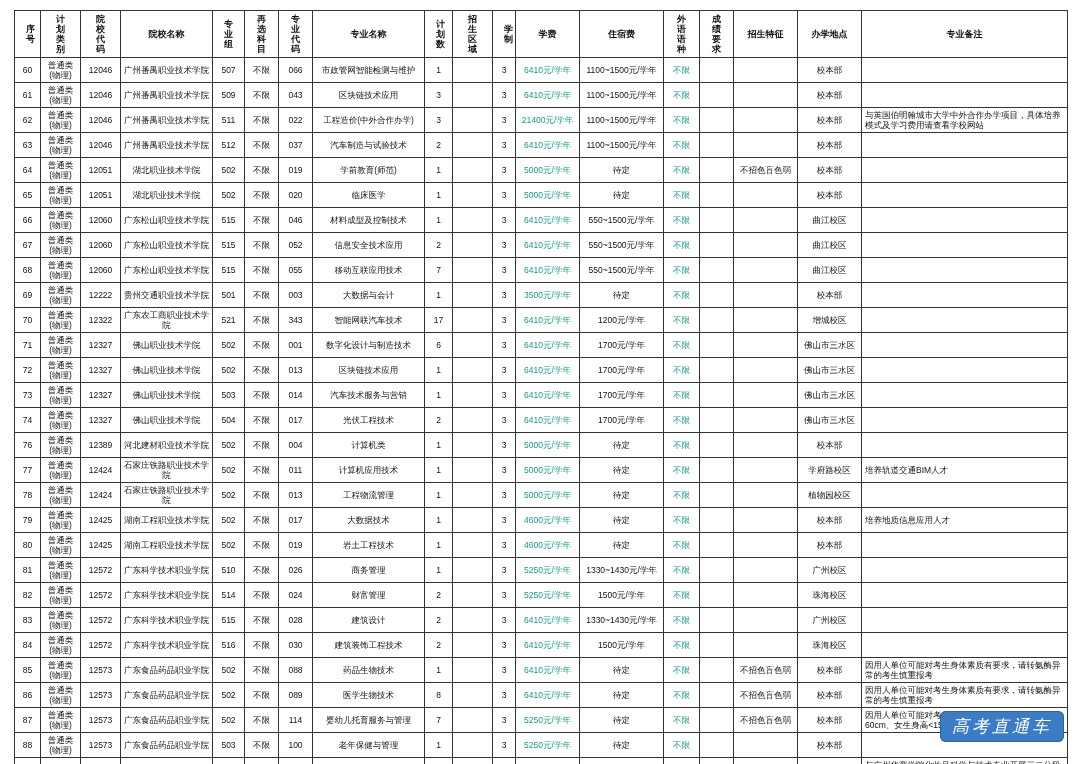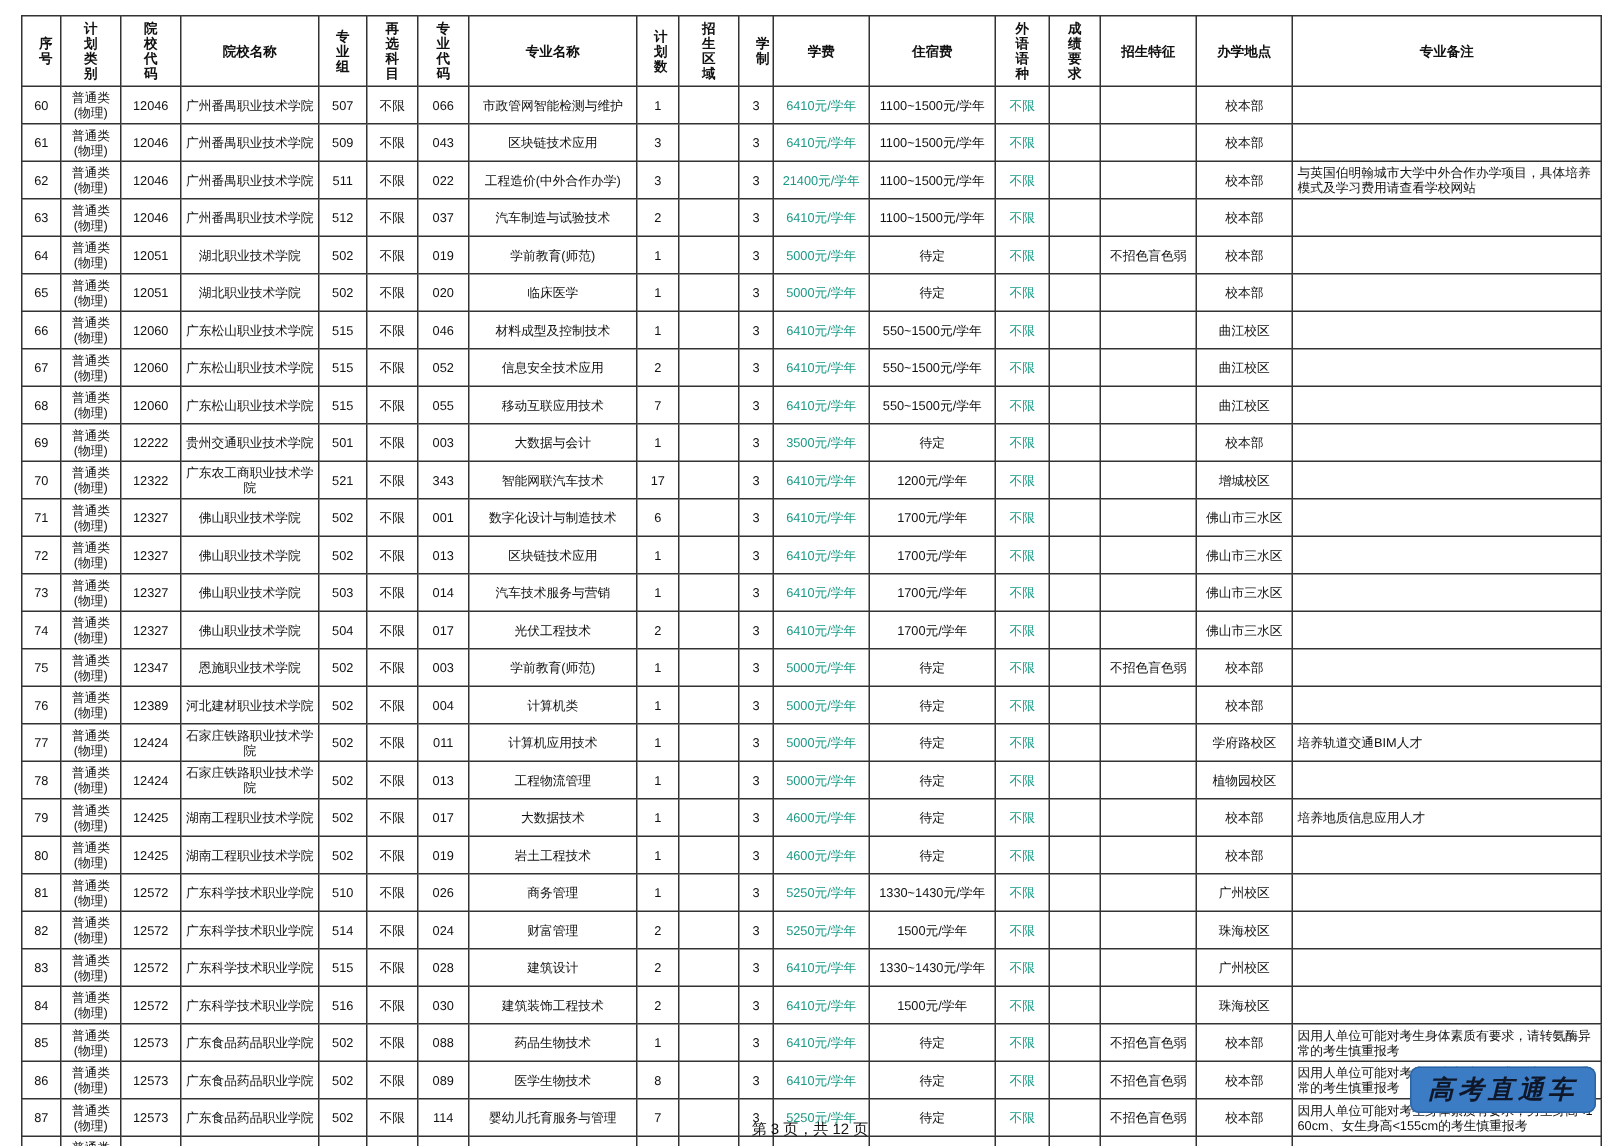--- a/index.html
+++ b/index.html
@@ -31,22 +31,22 @@
   th:nth-child(11){width:22px;} th:nth-child(12){width:64px;}
   th:nth-child(13){width:84px;} th:nth-child(14){width:36px;}
   th:nth-child(15){width:34px;margin-left:11px;} th:nth-child(16){width:64px;}
   th:nth-child(17){width:64px;} th:nth-child(18){width:206px;}
   .footer {
     position:absolute; left:0; bottom:4px; width:100%;
     text-align:center; font-size:10px; color:#111;
   }
   .watermark {
     position:absolute; right:16px; bottom:22px;
-    background:var(--wm); color:#0f172a;
-    font-weight:bold; font-style:italic;
+    background:var(--wm); color:#ffffff;
+    font-weight:normal; font-style:italic;
     font-size:17px; letter-spacing:3px;
     padding:4px 12px; border-radius:6px;
     box-shadow:0 0 0 1px #2c64a3 inset;
   }
 </style>
 </head>
 <body>
 
 <div class="page">
   <table>
@@ -382,41 +382,20 @@
           <td>3</td>
           <td class="accent">6410元/学年</td>
           <td>1700元/学年</td>
           <td class="accent">不限</td>
           <td></td>
           <td></td>
           <td>佛山市三水区</td>
           <td class="remark"></td>
         </tr>
         <tr>
-          <td>75</td>
-          <td>普通类
-(物理)</td>
-          <td>12347</td>
-          <td>恩施职业技术学院</td>
-          <td>502</td>
-          <td>不限</td>
-          <td>003</td>
-          <td>学前教育(师范)</td>
-          <td>1</td>
-          <td></td>
-          <td>3</td>
-          <td class="accent">5000元/学年</td>
-          <td>待定</td>
-          <td class="accent">不限</td>
-          <td></td>
-          <td>不招色盲色弱</td>
-          <td>校本部</td>
-          <td class="remark"></td>
-        </tr>
-        <tr>
           <td>76</td>
           <td>普通类
 (物理)</td>
           <td>12389</td>
           <td>河北建材职业技术学院</td>
           <td>502</td>
           <td>不限</td>
           <td>004</td>
           <td>计算机类</td>
           <td>1</td>
@@ -698,15 +677,14 @@
           <td class="accent">6410元/学年</td>
           <td>待定</td>
           <td class="accent">不限</td>
           <td></td>
           <td>不招色盲色弱</td>
           <td>校本部</td>
           <td class="remark">与广州华商学院化妆品科学与技术专业开展三二分段专升本协同育人项目实验班，完成三年高职学习获得专科毕业证书，并符合相关条件要求的，通过转段选拔考核后可进入广州华商学院继续两年本科学习；修满学分且达到毕业要求的，可获得广州华商学院普通本科毕业证书和学士学位证书；因用人单位可能对考生身体素质有要求，请转氨酶异常的考生慎重报考</td>
         </tr>
       </tbody>
   </table>
-  <div class="footer">第 3 页，共 12 页</div>
   <div class="watermark">高考直通车</div>
 </div>
 
 </body></html>

